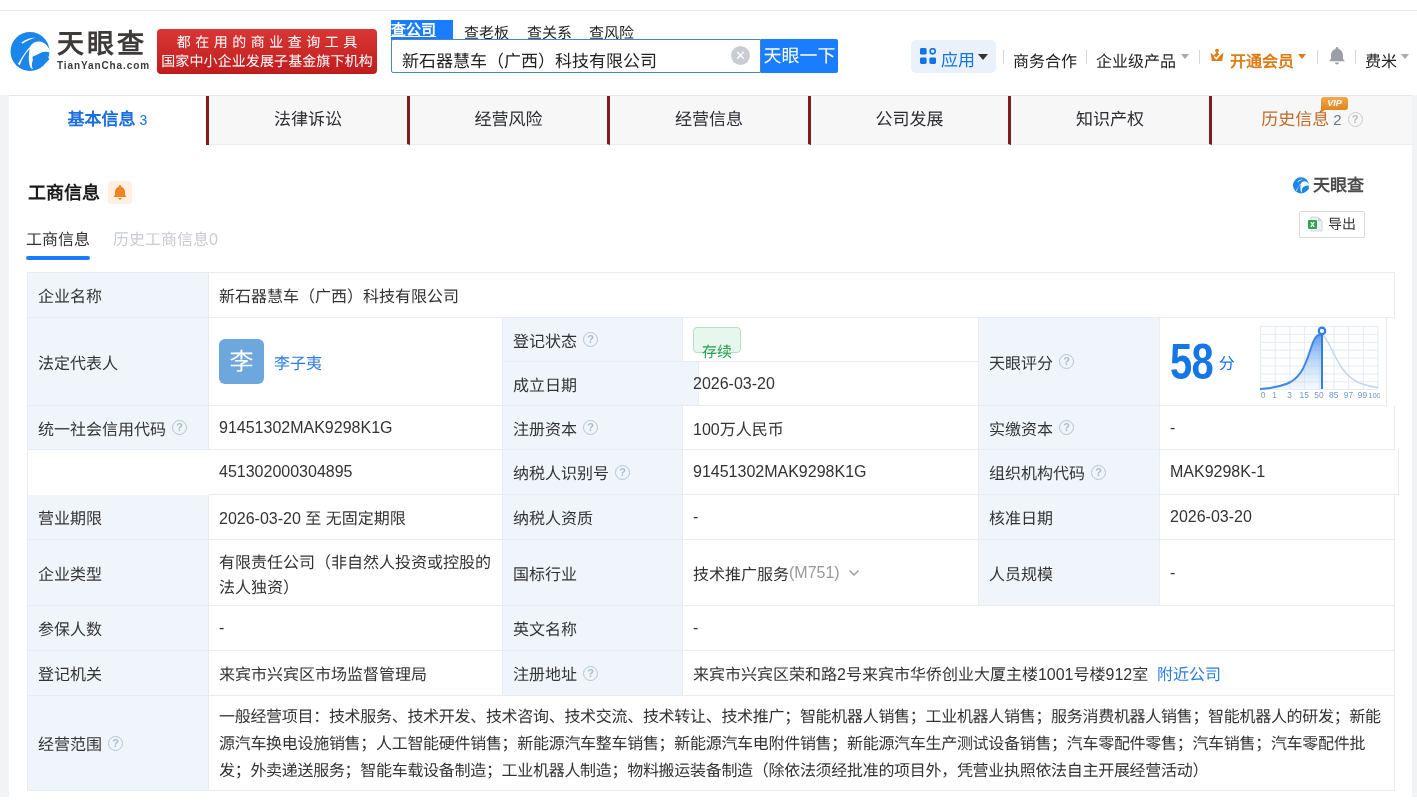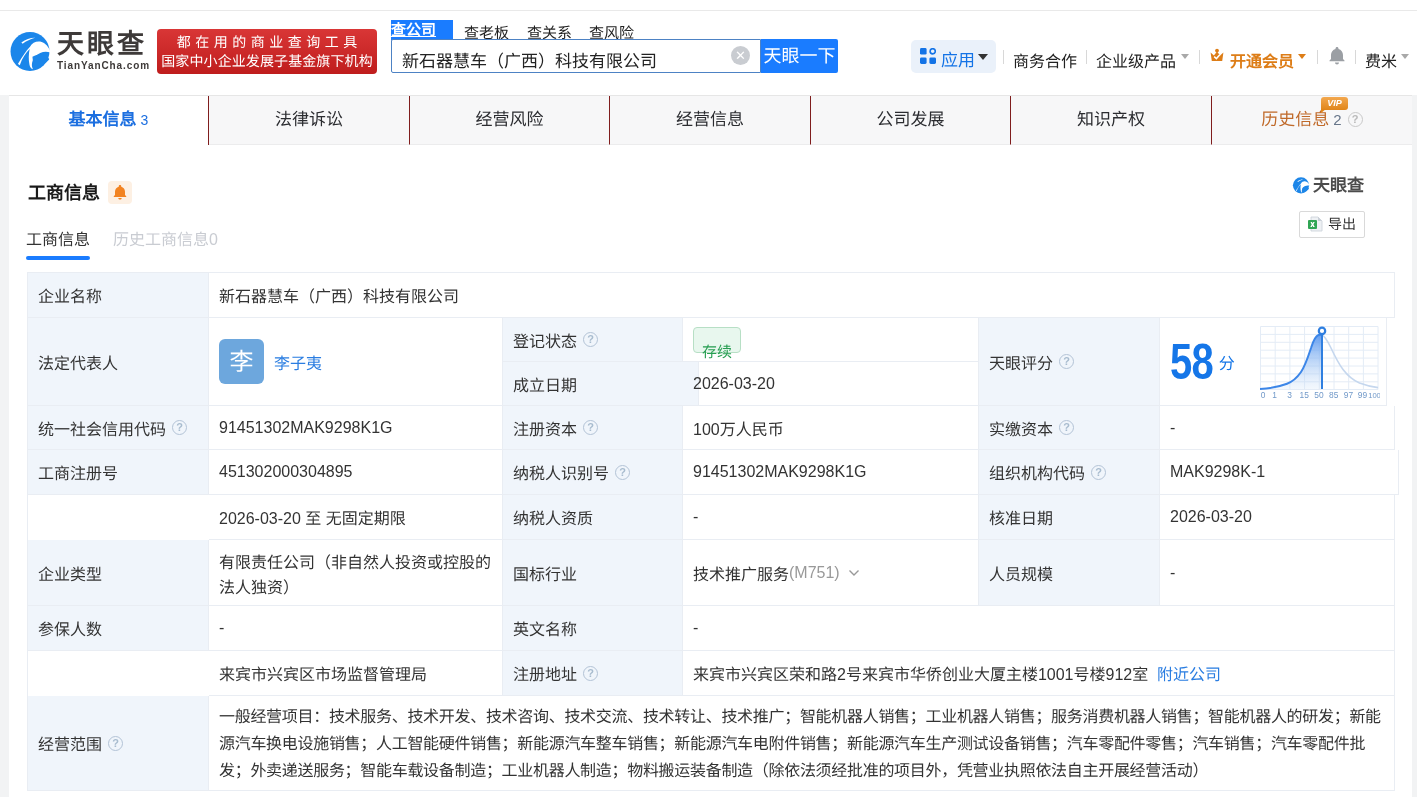--- a/index.html
+++ b/index.html
@@ -31,21 +31,21 @@
 .sbtn{left:761px;top:39px;width:77px;height:34px;background:#1a7cff;border-radius:0 2px 2px 0;color:#fff;font-size:18px;text-align:center;line-height:34px;}
 
 .appbtn{left:911px;top:40px;width:85px;height:33px;background:#eaf1fa;border-radius:5px;}
 .appbtn .t{position:absolute;left:30px;top:6px;font-size:17px;color:#1373e6;}
 .caret{width:0;height:0;border-left:5px solid transparent;border-right:5px solid transparent;border-top:6px solid #333;}
 .nav-sep{width:1px;height:14px;background:#d8d8d8;top:50px;}
 .nav{top:48px;font-size:16px;color:#222;}
 .vip-t{color:#dd7d17;font-weight:bold;}
 
 .tabbar{left:9px;top:96px;width:1403px;height:49px;background:#f7f7f8;}
-.tab{position:absolute;top:0;height:49px;border-right:1px solid #7f1d1d;border-bottom:1px solid #ececed;text-align:center;font-size:17px;color:#2b2c30;line-height:48px;}
+.tab{position:absolute;top:0;height:49px;border-right:3px solid #7f1d1d;border-bottom:1px solid #ececed;text-align:center;font-size:17px;color:#2b2c30;line-height:48px;}
 .tab.first{border-left:none;background:#fff;border-bottom:none;color:#1c6fe0;font-weight:bold;}
 .tab .cnt{font-size:14px;font-weight:normal;color:#1c6fe0;margin-left:4px;}
 .tab.hist{color:#c06a2a;border-right:none;}
 .tab.hist .cnt2{font-size:15px;color:#67768a;margin-left:4px;}
 
 .sec-title{left:28px;top:182px;font-size:18px;font-weight:bold;color:#1a1a1a;line-height:22px;}
 .bellchip{left:108px;top:181px;width:24px;height:23px;background:#fdf0e3;border-radius:4px;}
 .wm{left:1292px;top:175px;}
 .subtab1{left:26px;top:226px;font-size:16px;color:#333;}
 .subtab2{left:113px;top:226px;font-size:16px;color:#c9ccd2;}
@@ -219,45 +219,46 @@
             <text x="114.5" y="72" font-size="7.6">100</text>
     </g>
   </svg>
       </div>
       <div class="c lb" style="left:0px;top:133px;width:181px;height:44px;">统一社会信用代码<span class="qm">?</span></div>
       <div class="c vl" style="left:181px;top:133px;width:294px;height:44px;">91451302MAK9298K1G</div>
       <div class="c lb" style="left:475px;top:133px;width:180px;height:44px;">注册资本<span class="qm">?</span></div>
       <div class="c vl" style="left:655px;top:133px;width:296px;height:44px;">100万人民币</div>
       <div class="c lb" style="left:951px;top:133px;width:181px;height:44px;">实缴资本<span class="qm">?</span></div>
       <div class="c vl" style="left:1132px;top:133px;width:235px;height:44px;">-</div>
-      <div class="c lb" style="left:0px;top:177px;width:181px;height:45px;">工商注册号</div>
       <div class="c vl" style="left:181px;top:177px;width:294px;height:45px;">451302000304895</div>
       <div class="c lb" style="left:475px;top:177px;width:180px;height:45px;">纳税人识别号<span class="qm">?</span></div>
       <div class="c vl" style="left:655px;top:177px;width:296px;height:45px;">91451302MAK9298K1G</div>
       <div class="c lb" style="left:951px;top:177px;width:181px;height:45px;">组织机构代码<span class="qm">?</span></div>
       <div class="c vl" style="left:1132px;top:177px;width:239px;height:45px;">MAK9298K-1</div>
+      <div class="c lb" style="left:0px;top:222px;width:181px;height:45px;">营业期限</div>
       <div class="c vl" style="left:181px;top:222px;width:294px;height:45px;">2026-03-20 至 无固定期限</div>
       <div class="c lb" style="left:475px;top:222px;width:180px;height:45px;">纳税人资质</div>
       <div class="c vl" style="left:655px;top:222px;width:296px;height:45px;">-</div>
       <div class="c lb" style="left:951px;top:222px;width:181px;height:45px;">核准日期</div>
       <div class="c vl" style="left:1132px;top:222px;width:235px;height:45px;">2026-03-20</div>
       <div class="c lb" style="left:0px;top:267px;width:181px;height:66px;">企业类型</div>
       <div class="c vl" style="left:181px;top:267px;width:294px;height:66px;">
         <div style="line-height:25px;position:relative;top:2px;">有限责任公司（非自然人投资或控股的<br>法人独资）</div>
       </div>
       <div class="c lb" style="left:475px;top:267px;width:180px;height:66px;">国标行业</div>
       <div class="c vl" style="left:655px;top:267px;width:296px;height:66px;">技术推广服务<span class="gray">(M751)&nbsp;</span><svg width="12" height="8" viewBox="0 0 12 8" style="margin-left:4px;">
           <path d="M1.5 1.5 L6 6 L10.5 1.5" fill="none" stroke="#999" stroke-width="1.4"></path>
         </svg></div>
       <div class="c lb" style="left:951px;top:267px;width:181px;height:66px;">人员规模</div>
       <div class="c vl" style="left:1132px;top:267px;width:235px;height:66px;">-</div>
       <div class="c lb" style="left:0px;top:333px;width:181px;height:45px;">参保人数</div>
       <div class="c vl" style="left:181px;top:333px;width:294px;height:45px;">-</div>
       <div class="c lb" style="left:475px;top:333px;width:180px;height:45px;">英文名称</div>
       <div class="c vl" style="left:655px;top:333px;width:712px;height:45px;">-</div>
+      <div class="c lb" style="left:0px;top:378px;width:181px;height:45px;">登记机关</div>
       <div class="c vl" style="left:181px;top:378px;width:294px;height:45px;">来宾市兴宾区市场监督管理局</div>
       <div class="c lb" style="left:475px;top:378px;width:180px;height:45px;">注册地址<span class="qm">?</span></div>
       <div class="c vl" style="left:655px;top:378px;width:712px;height:45px;">来宾市兴宾区荣和路2号来宾市华侨创业大厦主楼1001号楼912室&nbsp;&nbsp;<span class="lnk">附近公司</span></div>
       <div class="c lb" style="left:0px;top:423px;width:181px;height:95px;">经营范围<span class="qm">?</span></div>
       <div class="c vl" style="left:181px;top:423px;width:1186px;height:95px;">
         <div style="line-height:27px;letter-spacing:-0.3px;">一般经营项目：技术服务、技术开发、技术咨询、技术交流、技术转让、技术推广；智能机器人销售；工业机器人销售；服务消费机器人销售；智能机器人的研发；新能<br>源汽车换电设施销售；人工智能硬件销售；新能源汽车整车销售；新能源汽车电附件销售；新能源汽车生产测试设备销售；汽车零配件零售；汽车销售；汽车零配件批<br>发；外卖递送服务；智能车载设备制造；工业机器人制造；物料搬运装备制造（除依法须经批准的项目外，凭营业执照依法自主开展经营活动）</div>
       </div>
     </div>
 
 </div>

